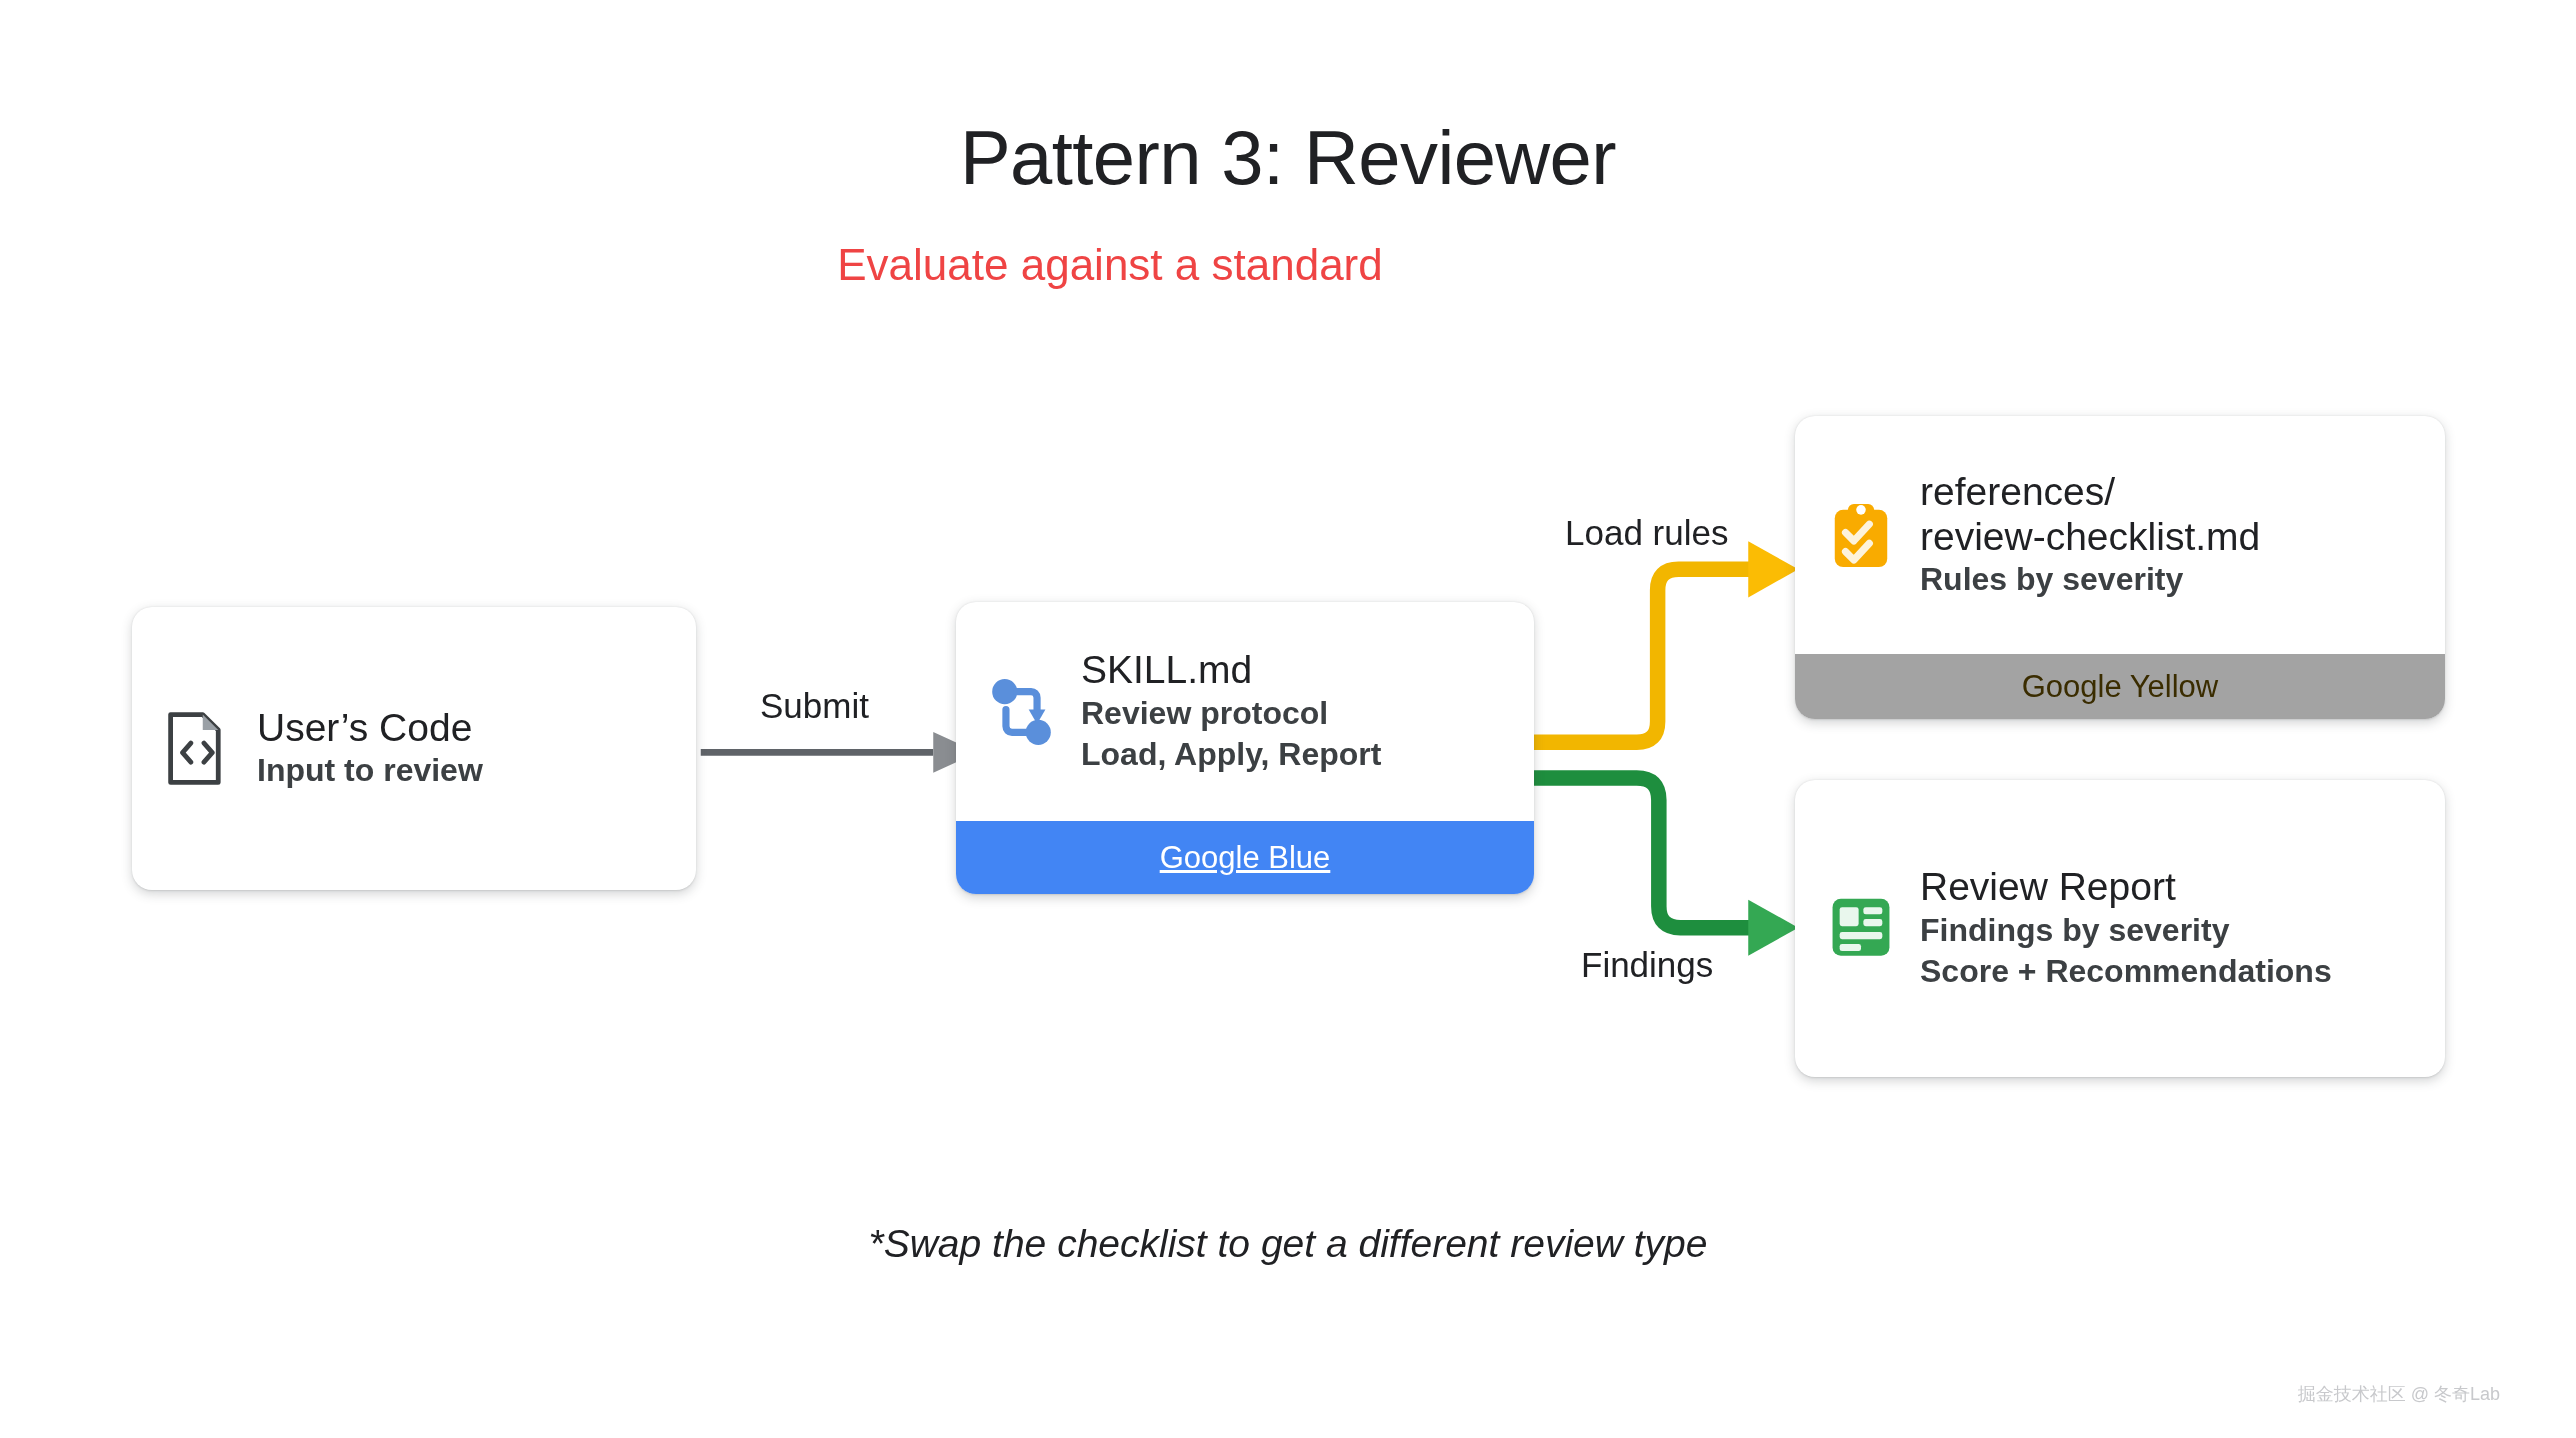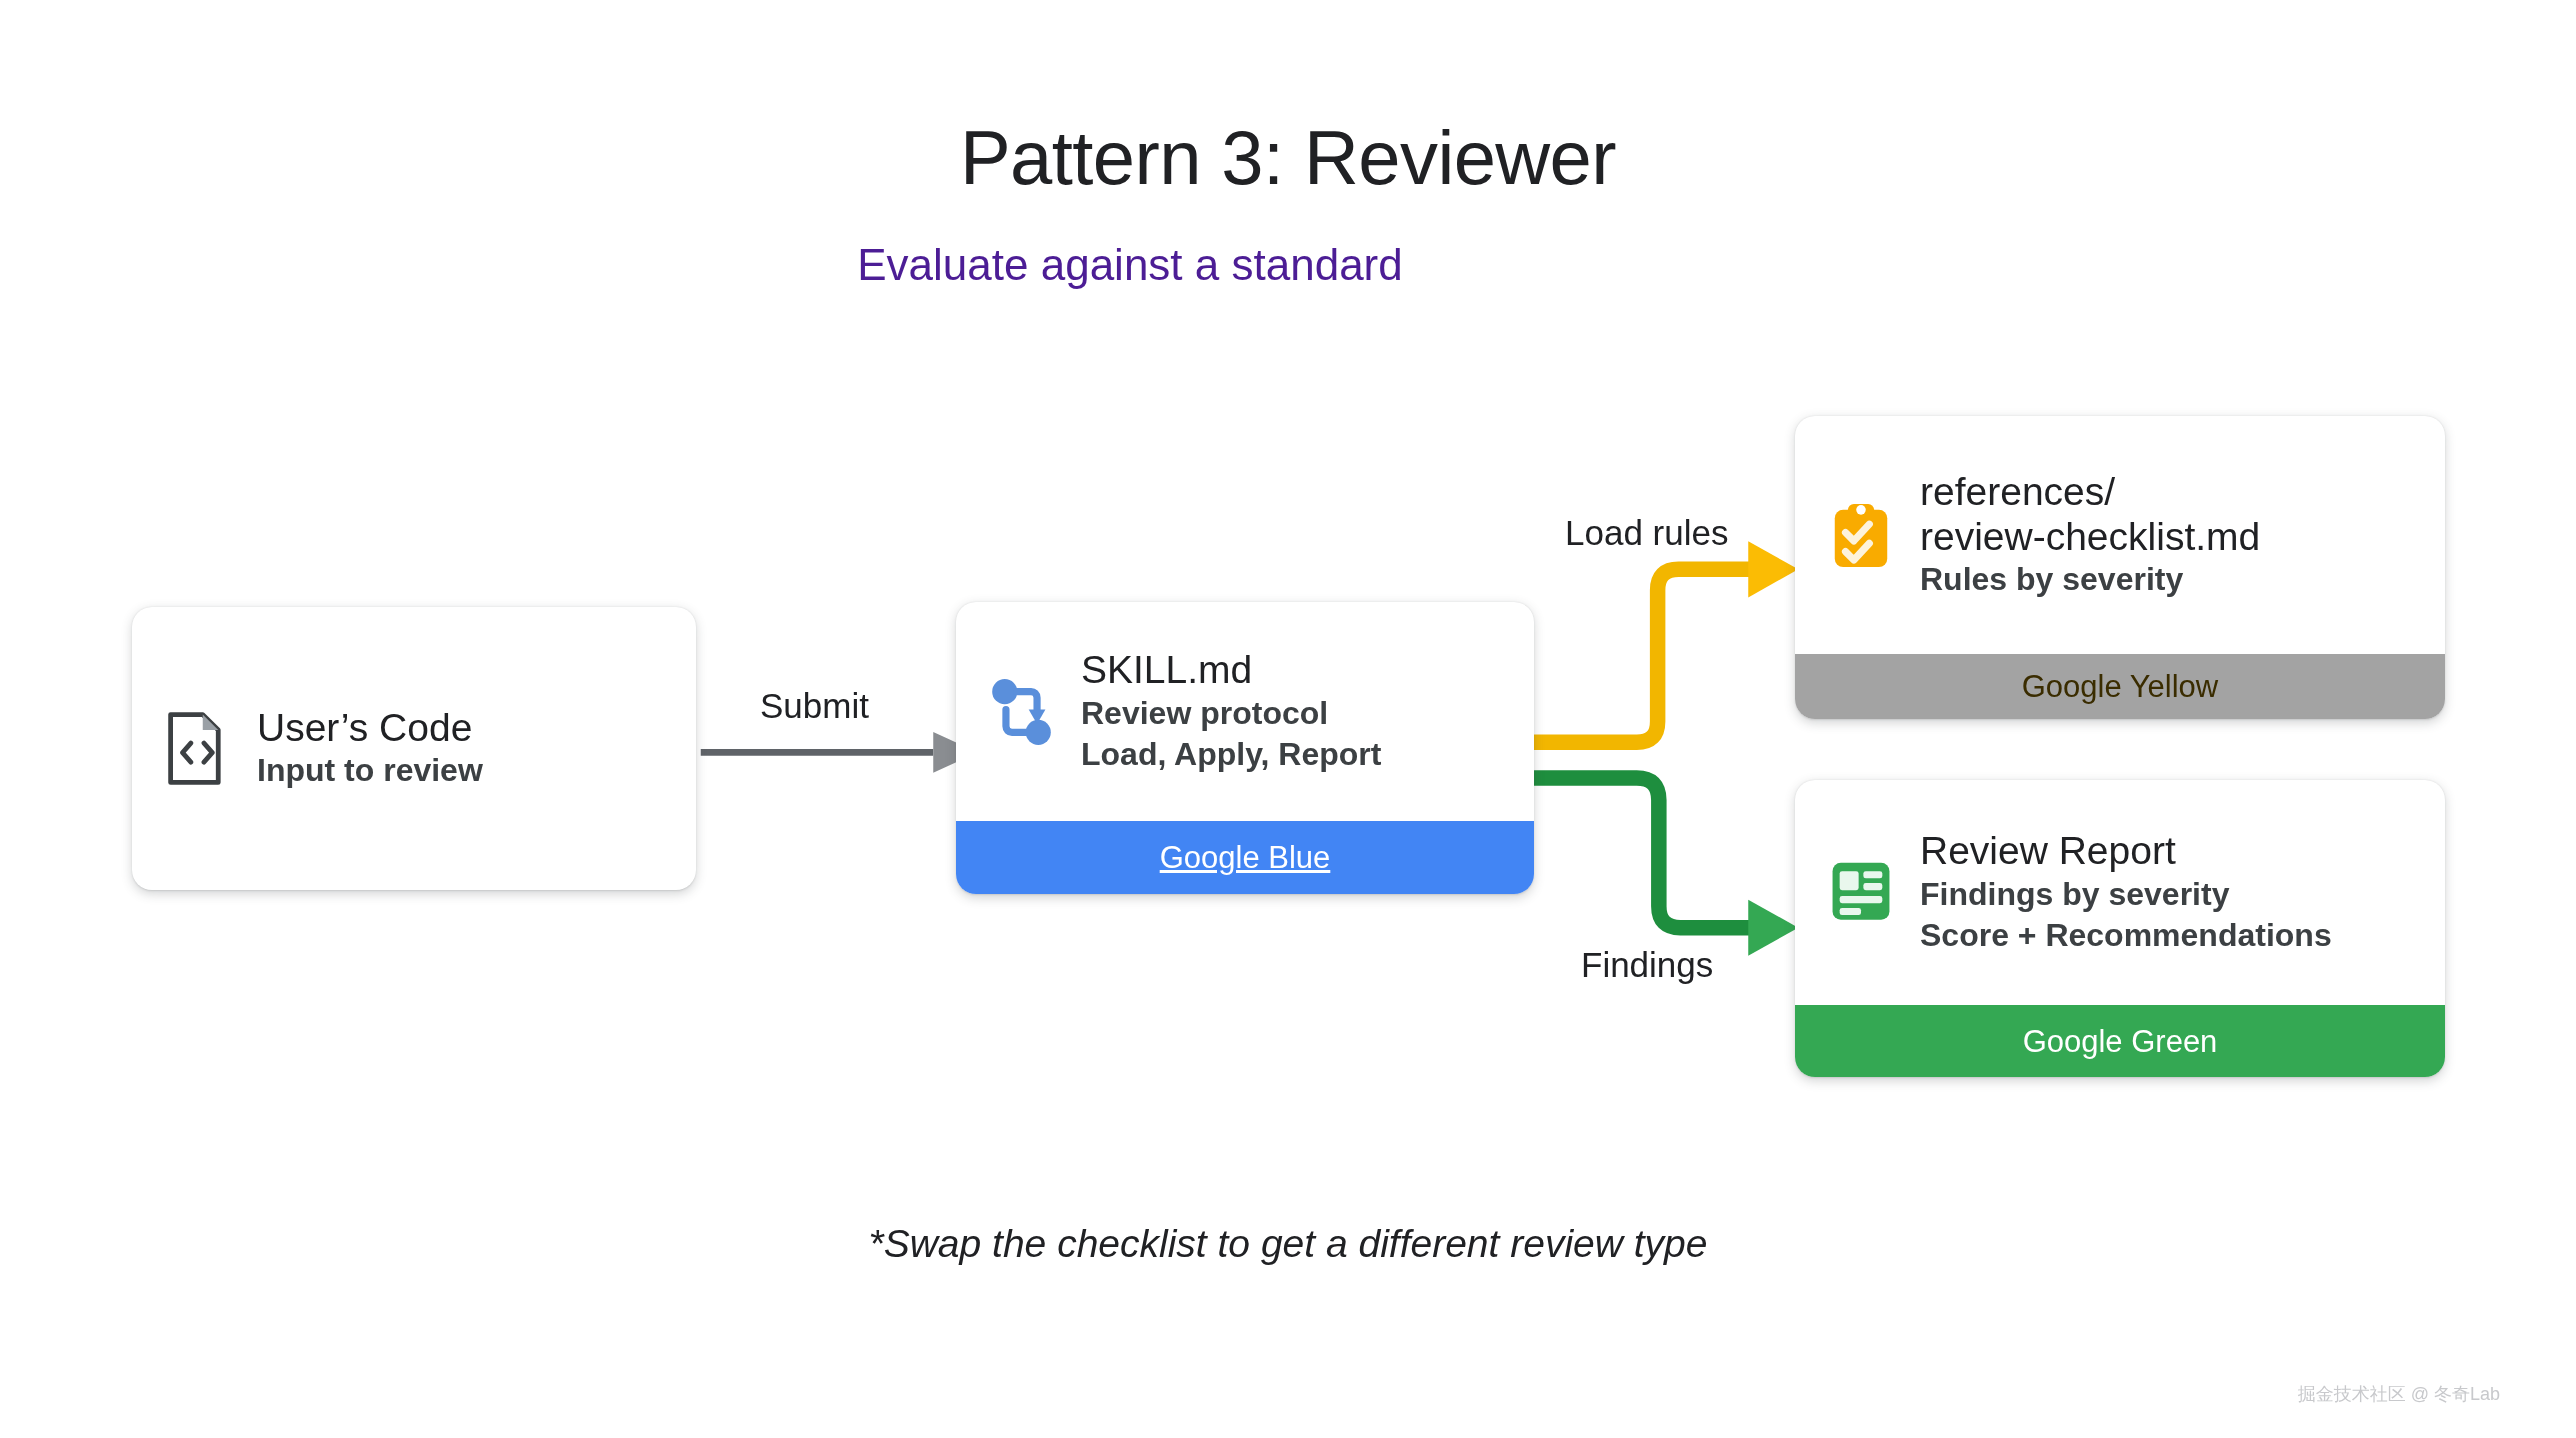--- a/index.html
+++ b/index.html
@@ -31,23 +31,22 @@
     line-height: 1.1;
   }
   #slide-subtitle {
     position: absolute;
     left: 0;
     top: 239px;
     width: 2220px;
     text-align: center;
     font-size: 44px;
     font-weight: 400;
-    color: #4c1d95;
+    color: #ef4444;
     line-height: 1.2;
-    margin-left: 20px;
   }
 
   
   .card {
     position: absolute;
     background: #ffffff;
     border-radius: 20px;
     box-shadow: 0 3.6px 10.7px rgba(60,64,67,0.22), 0 0.6px 1.8px rgba(60,64,67,0.14);
     overflow: hidden;
     display: flex;
@@ -267,18 +266,17 @@
         <rect x="9" y="31" width="36" height="6" rx="2" fill="#e9f7ed"></rect>
         <rect x="9" y="41" width="18" height="6" rx="2" fill="#e9f7ed"></rect>
       </svg>
     </div>
     <div class="card-text">
       <div class="card-title">Review Report</div>
       <div class="card-sub">Findings by severity</div>
       <div class="card-sub">Score + Recommendations</div>
     </div>
   </div>
-  <div class="card-footer">Google Green</div>
 </div>
 
 <div id="footnote">*Swap the checklist to get a different review type</div>
 <div id="watermark">掘金技术社区 @ 冬奇Lab</div>
 
 
 </body></html>

